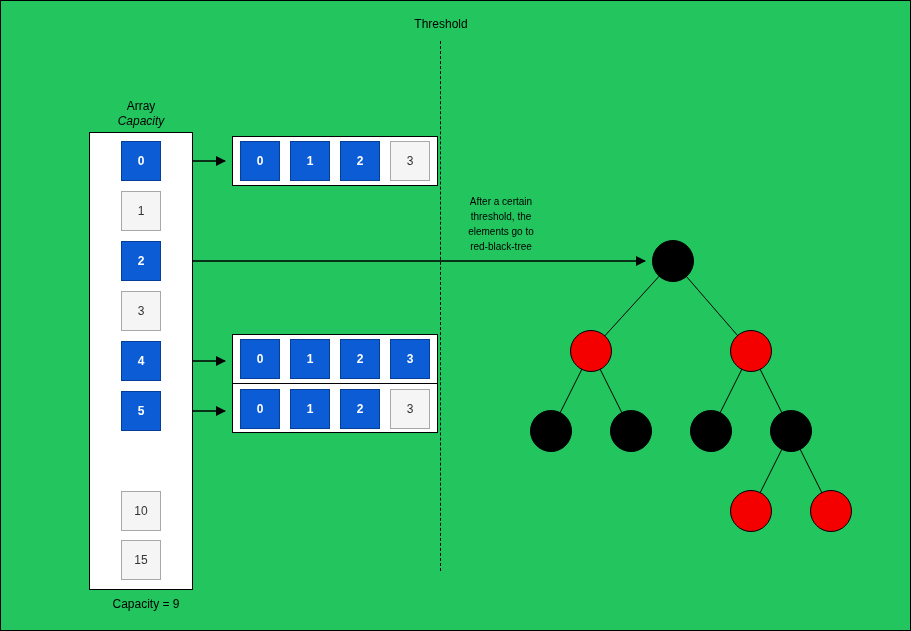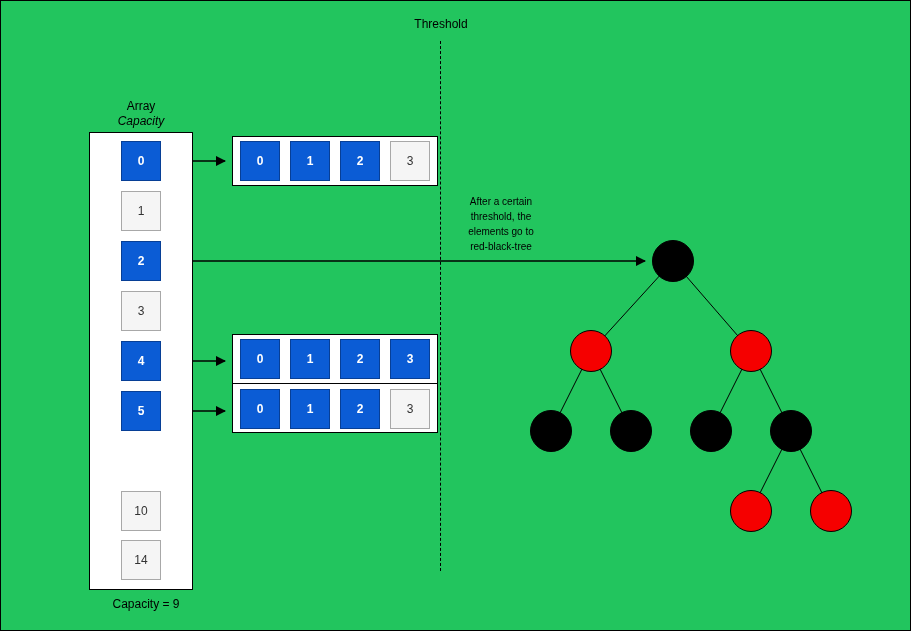--- a/index.html
+++ b/index.html
@@ -92,21 +92,21 @@
 
   <div class="array-box"></div>
 
   <div class="cell" style="left:120px; top:140px;" data-state="filled">0</div>
   <div class="cell" style="left:120px; top:190px;" data-state="empty">1</div>
   <div class="cell" style="left:120px; top:240px;" data-state="filled">2</div>
   <div class="cell" style="left:120px; top:290px;" data-state="empty">3</div>
   <div class="cell" style="left:120px; top:340px;" data-state="filled">4</div>
   <div class="cell" style="left:120px; top:390px;" data-state="filled">5</div>
   <div class="cell" style="left:120px; top:490px;" data-state="empty">10</div>
-  <div class="cell" style="left:120px; top:539px;" data-state="empty">14</div>
+  <div class="cell" style="left:120px; top:539px;" data-state="empty">15</div>
 
   <div class="lbl capacity-lbl">Capacity = 9</div>
 
   <div class="chain-box" style="top:135px;"></div>
   <div class="cell" style="left:239px; top:140px;" data-state="filled">0</div>
   <div class="cell" style="left:289px; top:140px;" data-state="filled">1</div>
   <div class="cell" style="left:339px; top:140px;" data-state="filled">2</div>
   <div class="cell" style="left:389px; top:140px;" data-state="empty">3</div>
 
   <div class="chain-box" style="top:333px;"></div>

